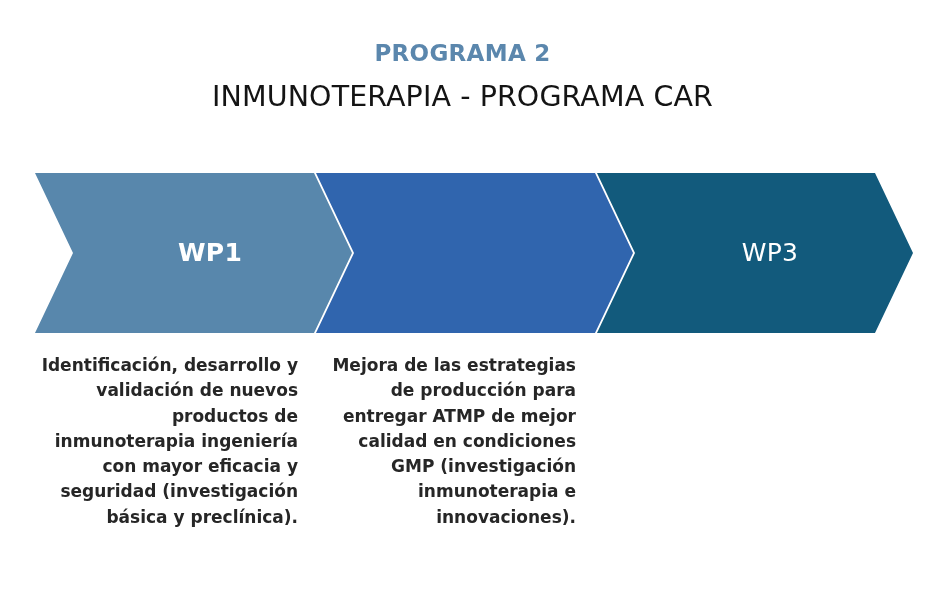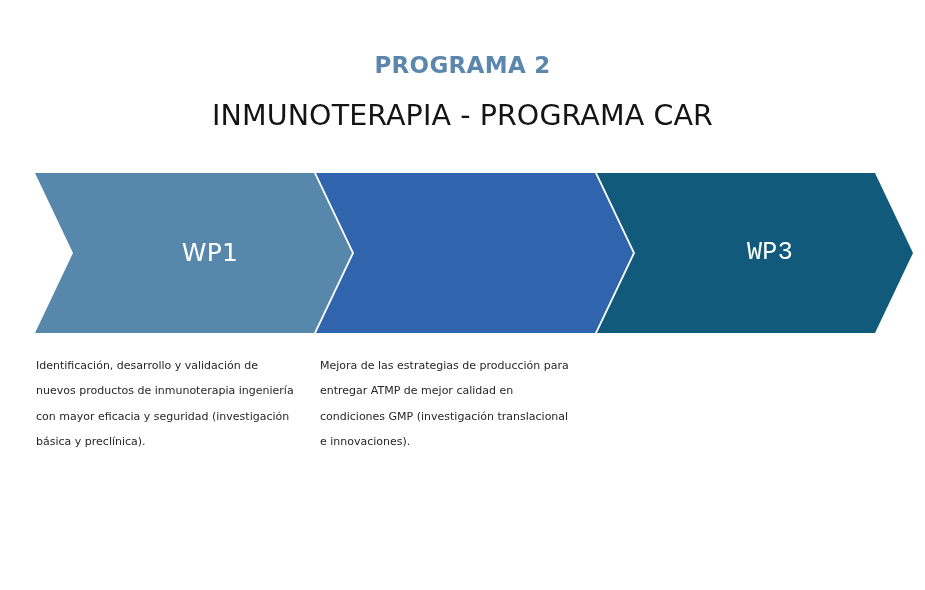--- a/index.html
+++ b/index.html
@@ -29,21 +29,21 @@
     top: 34px;
     width: 925px;
     text-align: center;
   }
   .title-main {
     font-size: 23px;
     font-weight: bold;
     color: #5b87ad;
     letter-spacing: 0.3px;
     line-height: 30px;
-    margin: 16px;
+    margin: 4px;
   }
   .title-sub {
     font-size: 28.5px;
     font-weight: normal;
     color: #141414;
     line-height: 40px;
     margin: 9px 0 0 0;
     letter-spacing: 0.1px;
   }
 
@@ -68,33 +68,34 @@
   .wp-label {
     position: absolute;
     font-size: 25px;
     color: #ffffff;
     font-weight: normal;
     letter-spacing: 0.3px;
     text-align: center;
     white-space: nowrap;
     line-height: 30px;
   }
-  #wp-label-0 { left: 150px; top: 238px; width: 120px; }
+  #wp-label-0 { left: 150px; top: 238px; width: 120px; font-weight: bold; }
   #wp-label-1 { left: 430px; top: 238px; width: 120px; }
-  #wp-label-2 { left: 710px; top: 238px; width: 120px; font-family: Liberation Mono, monospace; }
+  #wp-label-2 { left: 710px; top: 238px; width: 120px; }
 
   
   .desc {
     position: absolute;
     top: 353px;
-    font-size: 11px;
+    font-size: 17px;
     line-height: 25.3px;
     color: #262626;
-    font-weight: normal;
+    font-weight: bold;
     white-space: pre-line;
+    text-align: right;
   }
   #desc-0 { left: 36px;  width: 262px; }
   #desc-1 { left: 320px; width: 256px; }
   #desc-2 { left: 605px; width: 252px; }
 </style>
 </head>
 <body>
 
 <div id="slide">
 
@@ -108,15 +109,15 @@
       <polygon class="arrow-shape" id="arrow-0" points="35,173 314,173 352,253 314,333 35,333 73,253" fill="#5887ac"></polygon>
       <polygon class="arrow-shape" id="arrow-1" points="316,173 595,173 633,253 595,333 316,333 354,253" fill="#3065ae"></polygon>
       <polygon class="arrow-shape" id="arrow-2" points="597,173 875,173 913,253 875,333 597,333 635,253" fill="#125a7c"></polygon>
     </svg>
   </div>
 
   <div class="wp-label" id="wp-label-0">WP1</div>
   <div class="wp-label" id="wp-label-2">WP3</div>
 
   <div class="desc" id="desc-0">Identificación, desarrollo y validación de nuevos productos de inmunoterapia ingeniería con mayor eficacia y seguridad (investigación básica y preclínica).</div>
-  <div class="desc" id="desc-1">Mejora de las estrategias de producción para entregar ATMP de mejor calidad en condiciones GMP (investigación translacional e innovaciones).</div>
+  <div class="desc" id="desc-1">Mejora de las estrategias de producción para entregar ATMP de mejor calidad en condiciones GMP (investigación inmunoterapia e innovaciones).</div>
 
 </div>
 
 </body></html>

